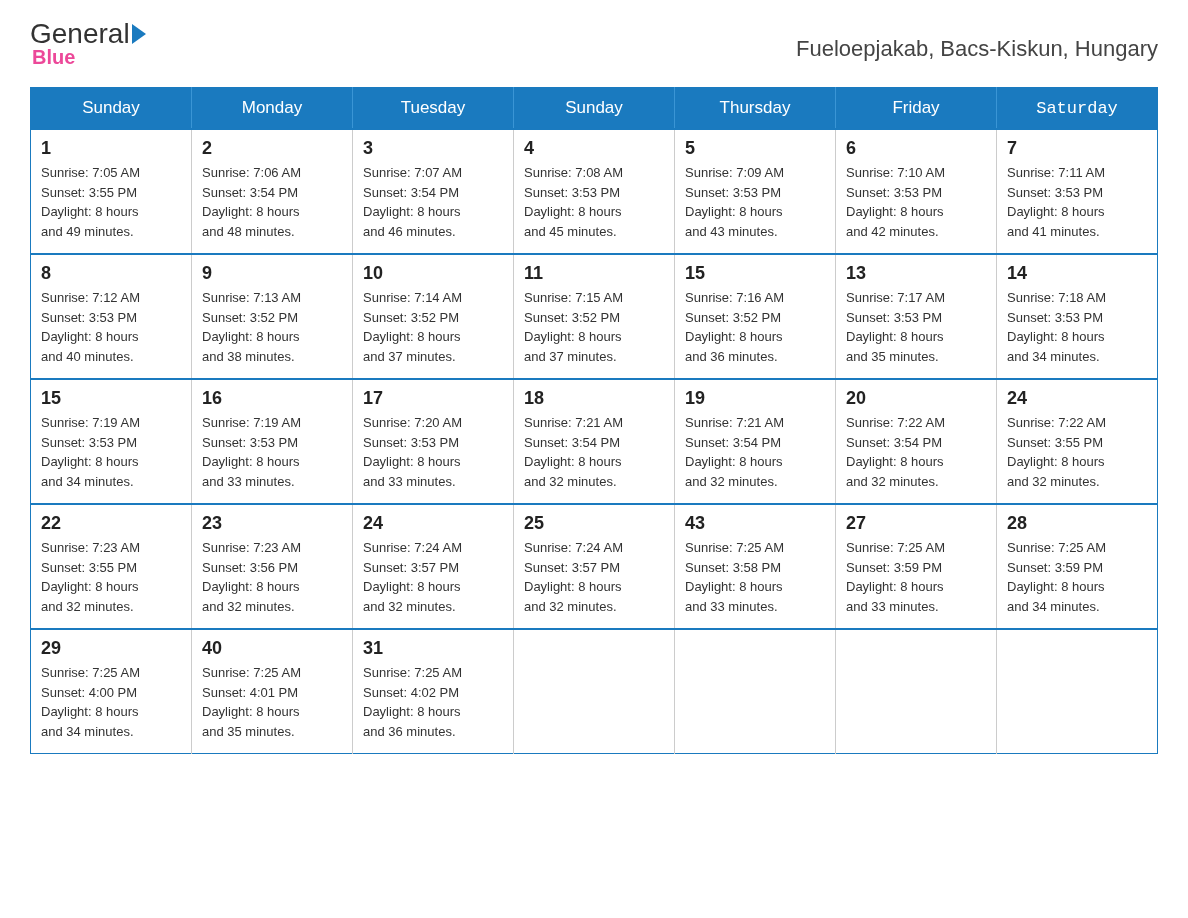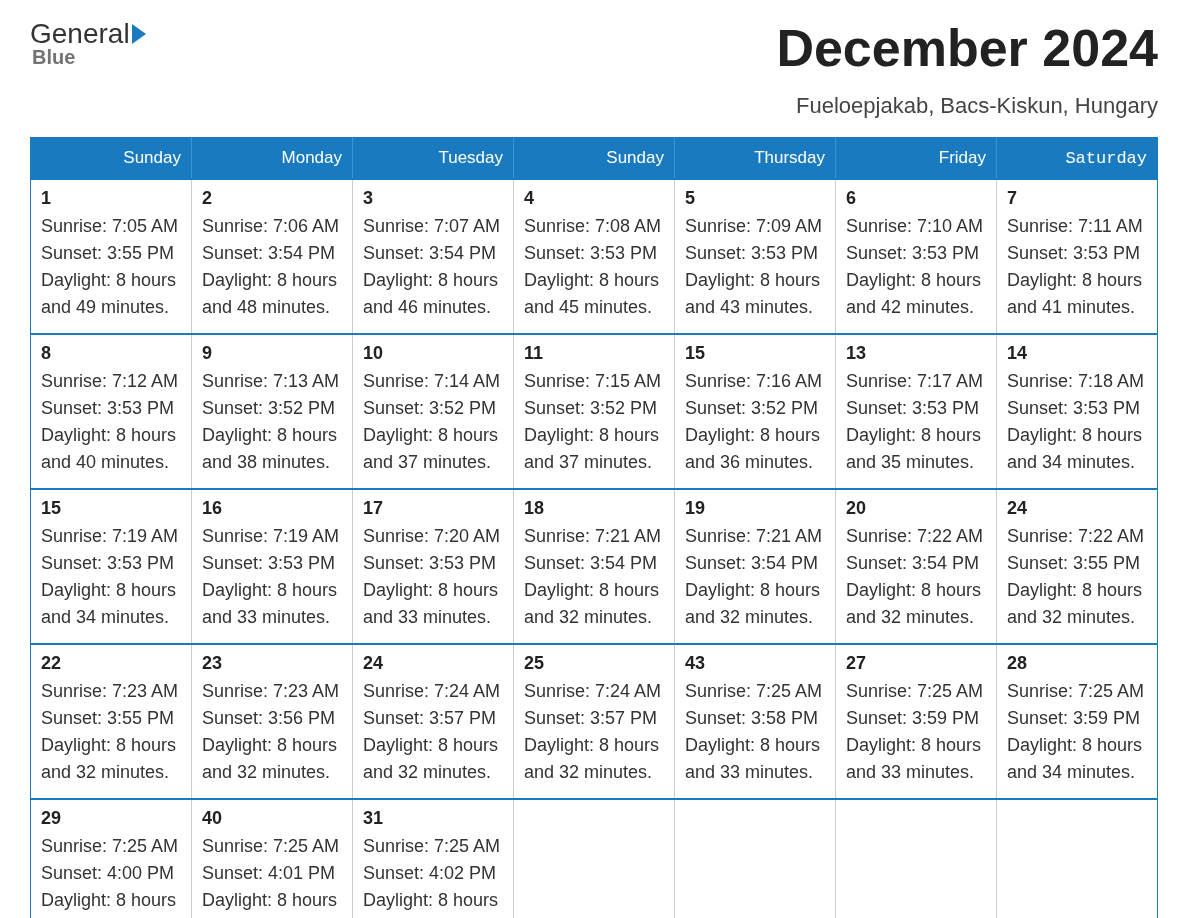--- a/index.html
+++ b/index.html
@@ -36,21 +36,21 @@
       height: 0;
       border-top: 10px solid transparent;
       border-bottom: 10px solid transparent;
       border-left: 14px solid #1a7abf;
       margin-left: 2px;
       vertical-align: middle;
       position: relative;
       top: -2px;
     }
     .logo-line2 {
-      color: #737373;
+      color: #ec4899;
       font-size: 20px;
       font-weight: bold;
       margin-top: -2px;
       padding-left: 2px;
     }
 
     .title-area {
       text-align: right;
     }
     .month-title {
@@ -70,21 +70,21 @@
       width: 100%;
       border-collapse: collapse;
       border: 1px solid #1a7abf;
     }
     .calendar thead tr th {
       background-color: #1a7abf;
       color: #fff;
       font-size: 17px;
       font-weight: normal;
       padding: 10px 10px;
-      text-align: right;
+      text-align: center;
       border-right: 1px solid #3a95d5;
     }
     .calendar thead tr th:last-child {
       border-right: none;
       font-family: Liberation Mono, monospace;
     }
     .calendar tbody tr {
       border-top: 2px solid #1a7abf;
     }
     .calendar tbody tr td {
@@ -100,40 +100,39 @@
       border-right: none;
     }
     .day-number {
       font-size: 18px;
       font-weight: bold;
       color: #222;
       display: block;
       margin-bottom: 4px;
     }
     .day-info {
-      font-size: 18px;
+      font-size: 13px;
       color: #333;
       line-height: 1.5;
     }
     .empty-cell {
       background: #fff;
     }
   </style>
 </head>
 <body>
 
 <div class="header">
   <div class="logo-area">
     <div class="logo-text">
       <span class="general">General</span><span class="logo-arrow"></span>
     </div>
     <div class="logo-line2">Blue</div>
   </div>
   <div class="title-area">
-    <div class="month-title">December 2024</div>
     <div class="location-title">Fueloepjakab, Bacs-Kiskun, Hungary</div>
   </div>
 </div>
 
 <table class="calendar">
   <thead>
     <tr>
     <th>Sunday</th>
         <th>Monday</th>
         <th>Tuesday</th>

